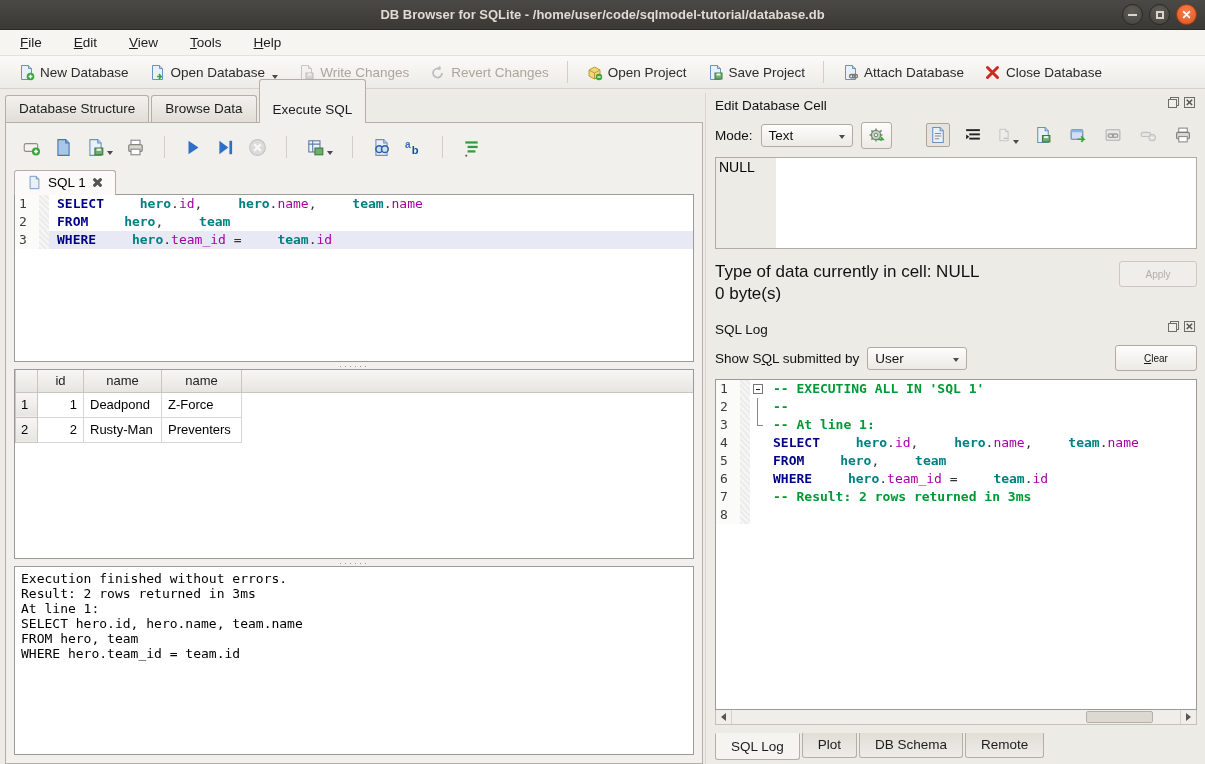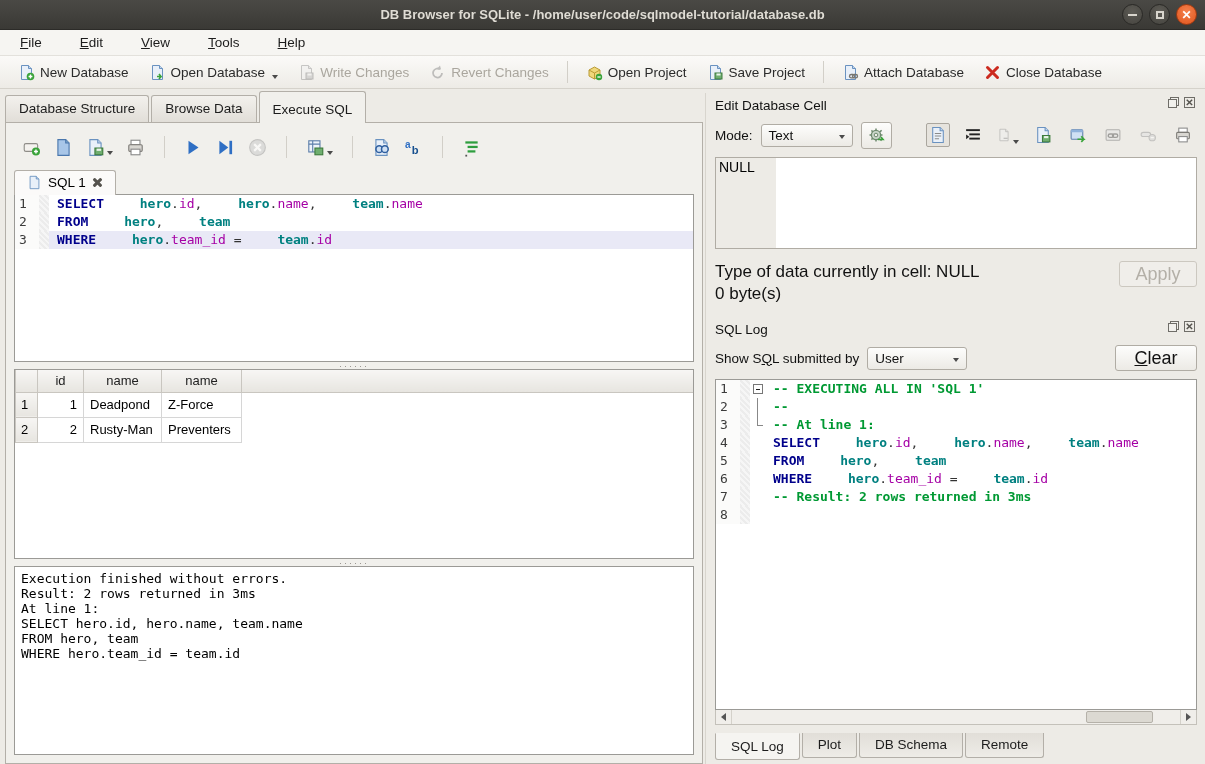--- a/index.html
+++ b/index.html
@@ -10,41 +10,41 @@
   .titlebar { height:30px; background:linear-gradient(#4a4945,#3a3935); display:flex; align-items:center; position:relative; flex:none; border-bottom:1px solid #2c2b28;}
   .titlebar .title { position:absolute; left:0; right:0; text-align:center; color:#dfdcd4; font-size:13px; font-weight:bold; }
   .winbtns { position:absolute; right:8px; top:4px; display:flex; gap:6px; }
   .wbtn { width:21px; height:21px; border-radius:50%; display:flex; align-items:center; justify-content:center; border:1px solid #2a2926; background:radial-gradient(circle at 50% 35%, #5d5b55, #45443f); }
   .wbtn .bar { width:9px; height:2px; background:#d8d5cd; }
   .wbtn .sq { width:8px; height:8px; border:2px solid #d8d5cd; }
   .wbtn.close { background:radial-gradient(circle at 50% 35%, #f5814d, #e0541c); border-color:#a33a10; }
   .wbtn.close .x { color:#fff; font-size:12px; font-weight:bold; line-height:1; }
 
   
-  .menubar { height:26px; background:#f6f5f2; display:flex; align-items:center; padding-left:10px; gap:18px; flex:none; border-bottom:1px solid #e3e1dc;}
+  .menubar { height:26px; background:#f6f5f2; display:flex; align-items:center; padding-left:10px; gap:12px; flex:none; border-bottom:1px solid #e3e1dc;}
   .menu-item { padding:3px 10px; font-size:13.5px; color:#1c1c1c; }
   .menu-item u { text-decoration:underline; }
 
   
   .toolbar { height:33px; background:linear-gradient(#fbfaf8,#edebe6); border-bottom:1px solid #d5d2cb; display:flex; align-items:center; padding-left:10px; gap:4px; flex:none; }
   .tb-btn { display:flex; align-items:center; gap:5px; padding:4px 8px; font-size:13.5px; color:#2b2b2b; border-radius:3px; }
   .tb-btn.disabled { color:#aaa69e; }
   .tb-btn.disabled svg { opacity:.45; filter:grayscale(1); }
   .tb-sep { width:1px; height:22px; background:#d2cfc8; margin:0 6px; }
   .caret { width:0; height:0; border-left:3px solid transparent; border-right:3px solid transparent; border-top:4px solid #4a4a4a; margin-left:2px; align-self:flex-end; margin-bottom:2px; }
 
   
   .main { flex:1; display:flex; min-height:0; padding-top:4px; }
   .left-pane { width:703px; flex:none; padding-left:5px; display:flex; flex-direction:column; }
   .right-pane { flex:1; min-width:0; display:flex; flex-direction:column; padding:0 8px 0 9px; border-left:1px solid #d8d5ce; margin-left:2px; }
 
   
   .tabbar { display:flex; align-items:flex-end; height:29px; flex:none; }
   .tab { padding:5px 13px 6px; font-size:13.5px; color:#1c1c1c; border:1px solid #b3afa8; border-bottom:none; border-radius:3px 3px 0 0; background:linear-gradient(#f3f1ed,#e1ded8); margin-right:2px; position:relative; }
-  .tab.active { background:#f1f0ec; padding-top:10px; z-index:3; margin-bottom:-1px; }
+  .tab.active { background:#f1f0ec; padding-top:22px; z-index:3; margin-bottom:-1px; }
 
   .frame { flex:1; border:1px solid #b3afa8; background:#f1f0ec; display:flex; flex-direction:column; padding:7px 8px 8px; min-height:0; position:relative; z-index:2;}
 
   
   .sqltoolbar { height:34px; display:flex; align-items:center; gap:13px; flex:none; padding-left:8px; }
   .sic { display:flex; align-items:center; }
   .sic.disabled svg { opacity:.5; filter:grayscale(1); }
   .subtabbar { height:28px; display:flex; align-items:flex-end; flex:none; margin-top:2px; }
   .subtab { display:flex; align-items:center; gap:6px; padding:4px 12px 5px; font-size:13.5px; border:1px solid #b3afa8; border-bottom:none; border-radius:3px 3px 0 0; background:#fbfaf9; margin-bottom:-1px; z-index:2; position:relative;}
   .xmark { position:relative; width:11px; height:11px; display:inline-block; }
@@ -102,21 +102,21 @@
   .mini-btn { width:31px; height:27px; border:1px solid #b0aca4; border-radius:3px; background:linear-gradient(#fdfdfc,#eceae5); display:flex; align-items:center; justify-content:center; }
   .cell-tools { display:flex; align-items:center; gap:11px; margin-left:auto; padding-right:2px;}
   .ct { width:24px; height:24px; display:flex; align-items:center; justify-content:center; border:1px solid transparent; position:relative;}
   .ct.pressed { border:1px solid #aaa69e; background:#e6e3dd; border-radius:2px; }
   .ct.disabled svg { opacity:.5; filter:grayscale(1); }
 
   .cellbox { height:92px; flex:none; border:1px solid #b0aca4; background:#fff; display:flex; margin-top:4px; }
   .cell-gut { width:60px; flex:none; background:#edebe6; font-size:14px; color:#000; padding:1px 3px; }
   .info-row { display:flex; flex:none; margin-top:12px; }
   .info-text { font-size:17px; color:#111; line-height:22px; }
-  .btn { border:1px solid #b0aca4; border-radius:3px; background:linear-gradient(#fdfdfc,#eceae5); font-size:18px; color:#111; padding:3px 14px; height:26px; display:flex; align-items:center; justify-content:center;}
+  .btn { border:1px solid #b0aca4; border-radius:3px; background:linear-gradient(#fdfdfc,#eceae5); font-size:10px; color:#111; padding:3px 14px; height:26px; display:flex; align-items:center; justify-content:center;}
   .btn.disabled { color:#b3afa7; background:#f0eeea; border-color:#ccc8c0; }
   .apply-wrap { margin-left:auto; align-self:flex-start; }
 
   .log-filter-row { display:flex; align-items:center; gap:8px; flex:none; margin:4px 0 8px; }
   .logbox { flex:1; min-height:0; }
   .hscroll { height:15px; flex:none; display:flex; border:1px solid #c4c1ba; border-top:none; background:#f0eeea; }
   .sb-btn { width:16px; display:flex; align-items:center; justify-content:center; border-right:1px solid #d4d1ca; }
   .sb-btn:last-child { border-left:1px solid #d4d1ca; border-right:none; }
   .tri-l { width:0;height:0;border-top:4px solid transparent;border-bottom:4px solid transparent;border-right:5px solid #555; }
   .tri-r { width:0;height:0;border-top:4px solid transparent;border-bottom:4px solid transparent;border-left:5px solid #555; }

